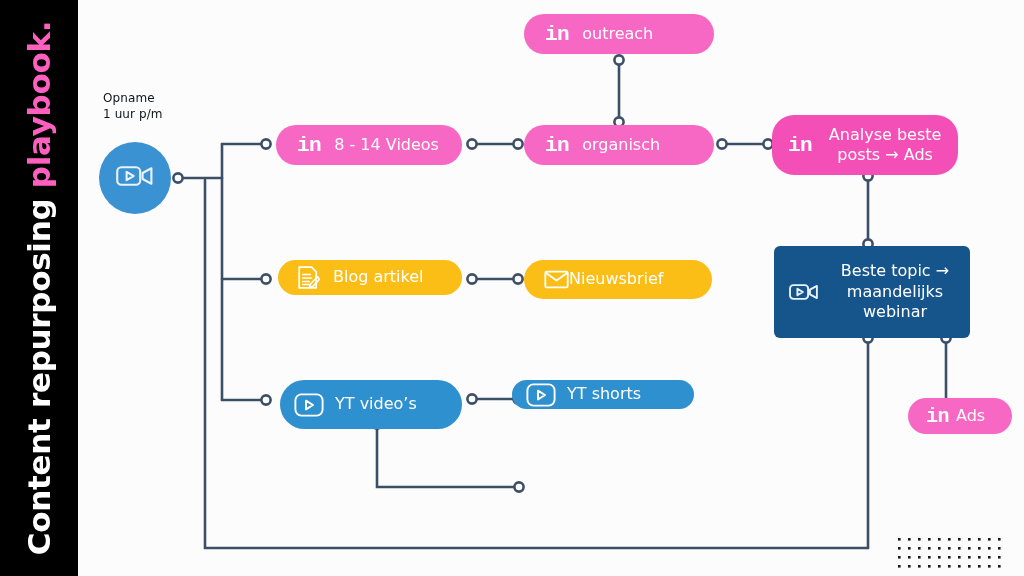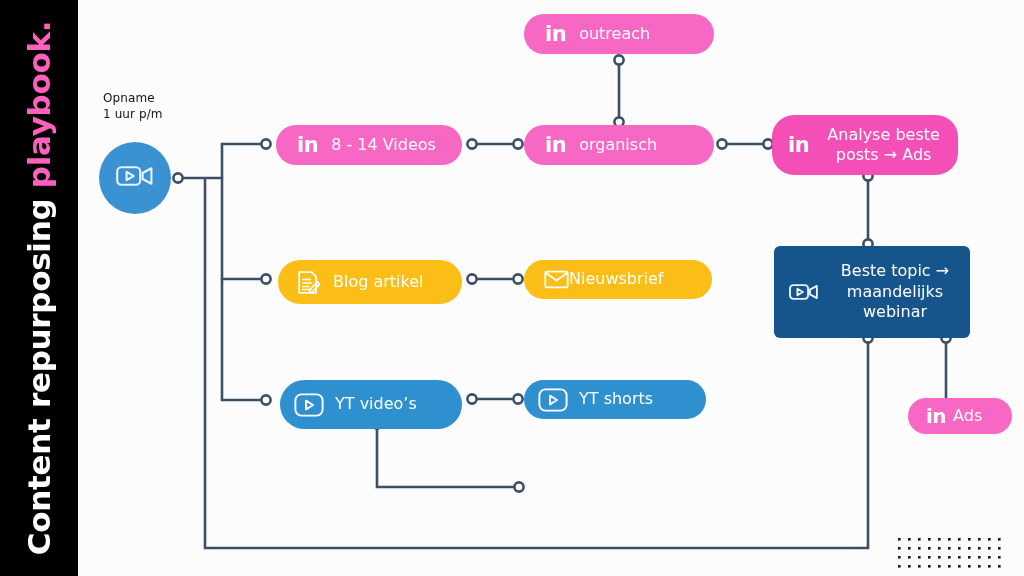--- a/index.html
+++ b/index.html
@@ -39,21 +39,21 @@
     color:#FFFFFF;
     border-radius:999px;
   }
   .node .label{
     font-size:16px;
     line-height:1.28;
     color:#FFFFFF;
     white-space:pre-line;
   }
   .node .ico{
-    flex:0 0 auto;display:flex;align-items:center;justify-content:center;
+    flex:0 0 auto;display:flex;align-items:center;justify-content:center;font-family:Liberation Mono, monospace;
   }
 
   .pink{background:#F768C5;}
   .pink-d{background:#F44FB6;}
   .yellow{background:#FBBE17;}
   .blue{background:#2F90D0;}
   .navy{background:#15558C;}
 
   
   .inlogo{
@@ -178,21 +178,21 @@
   </div>
 
   <div class="node pink-d" style="left:772px;top:115px;width:186px;height:60px;padding-left:16px;gap:12px;border-radius:22px;">
     <span class="ico">
       <span class="inlogo" style="font-size:21px;">in</span>
     </span>
     <span class="label" style="text-align:center;flex:1;padding-right:12px;">Analyse beste
 posts → Ads</span>
   </div>
 
-  <div class="node yellow" style="left:278px;top:260px;width:184px;height:44px;padding-left:19px;gap:13px;">
+  <div class="node yellow" style="left:278px;top:260px;width:184px;height:35px;padding-left:19px;gap:13px;">
     <span class="ico">
       <svg width="23" height="25" viewBox="0 0 23 25">
         <path d="M2.2 2.2 H14.6 L19.2 6.8 V22.8 H2.2 Z" fill="none" stroke="#FFFFFF" stroke-width="1.7" stroke-linejoin="round"></path>
         <path d="M5.6 9.5 H13.4 M5.6 13 H14.6 M5.6 16.5 H12.2 M5.6 19.6 H13.8" stroke="#FFFFFF" stroke-width="1.5" stroke-linecap="round"></path>
         <path d="M20.6 11.8 L13.2 19.2 L12.4 22.4 L15.6 21.6 L22.4 14.4 Z" fill="none" stroke="#FFFFFF" stroke-width="1.6" stroke-linejoin="round"></path>
       </svg>
     </span>
     <span class="label">Blog artikel</span>
   </div>
 
@@ -222,21 +222,21 @@
   <div class="node blue" style="left:280px;top:380px;width:182px;height:49px;padding-left:14px;gap:11px;">
     <span class="ico">
       <svg width="30" height="24" viewBox="0 0 30 24">
         <rect x="1.4" y="1.4" width="27.2" height="21.2" rx="6" fill="none" stroke="#FFFFFF" stroke-width="1.9"></rect>
         <path d="M12 7.6 L19 12 L12 16.4 Z" fill="none" stroke="#FFFFFF" stroke-width="1.9" stroke-linejoin="round"></path>
       </svg>
     </span>
     <span class="label">YT  video’s</span>
   </div>
 
-  <div class="node blue" style="left:524px;top:380px;width:182px;height:39px;padding-left:14px;gap:11px;align-items:center;">
+  <div class="node blue" style="left:512px;top:380px;width:182px;height:29px;padding-left:14px;gap:11px;align-items:center;">
     <span class="ico">
       <svg width="30" height="24" viewBox="0 0 30 24">
         <rect x="1.4" y="1.4" width="27.2" height="21.2" rx="6" fill="none" stroke="#FFFFFF" stroke-width="1.9"></rect>
         <path d="M12 7.6 L19 12 L12 16.4 Z" fill="none" stroke="#FFFFFF" stroke-width="1.9" stroke-linejoin="round"></path>
       </svg>
     </span>
     <span class="label">YT shorts</span>
   </div>
 
 

